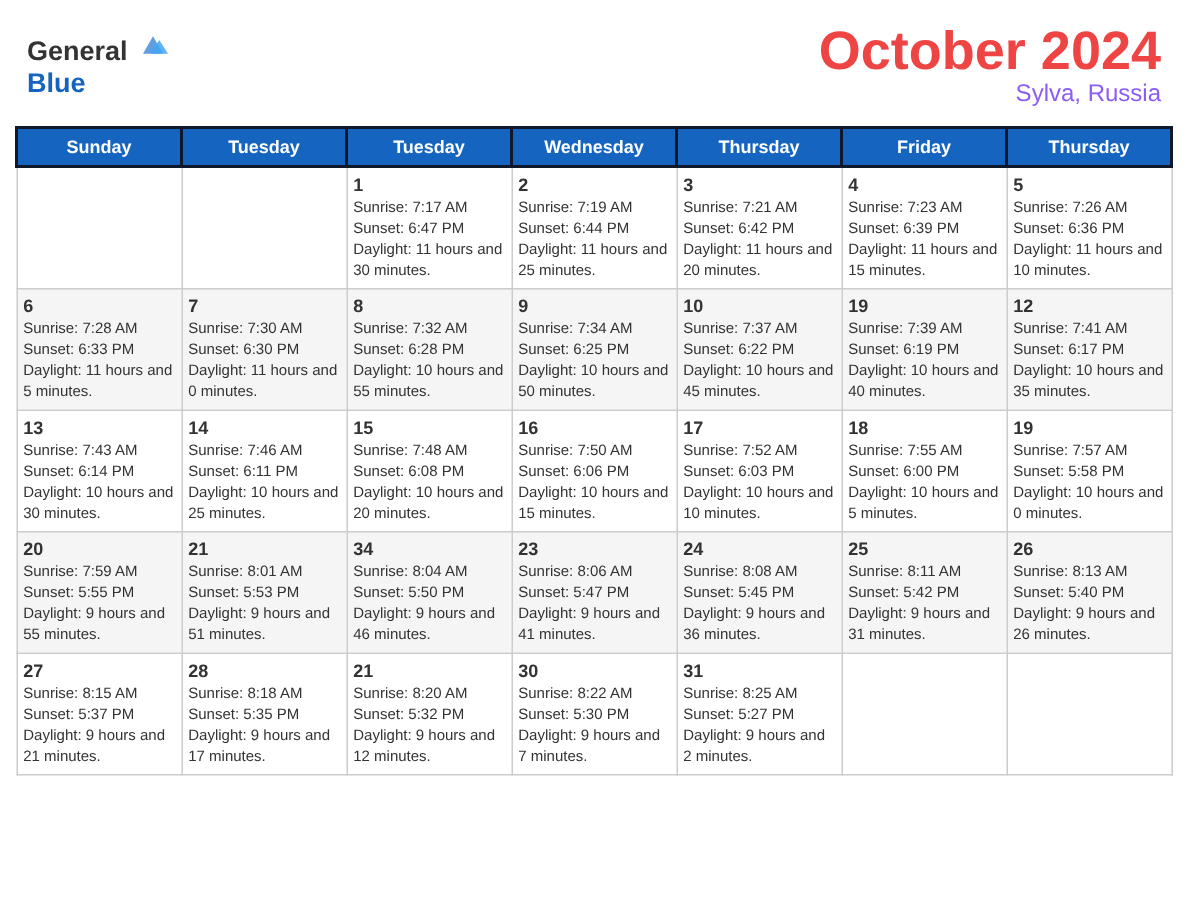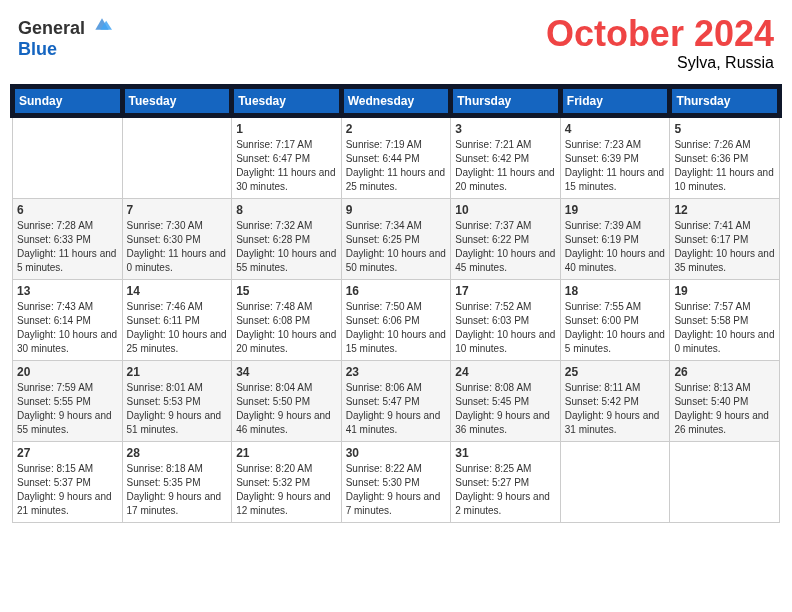--- a/index.html
+++ b/index.html
@@ -6,21 +6,21 @@
     body {
       font-family: Arial, sans-serif;
       background: #fff;
       width: 792px;
       min-height: 612px;
       padding: 10px;
     }
     .header {
       display: flex;
       justify-content: space-between;
-      align-items: flex-start;
+      align-items: center;
       margin-bottom: 8px;
       padding: 4px 8px;
     }
     .logo {
       display: flex;
       align-items: center;
       gap: 2px;
     }
     .logo-text-general {
       font-size: 18px;
@@ -41,35 +41,35 @@
       text-align: right;
     }
     .month-title {
       font-size: 36px;
       font-weight: bold;
       color: #ef4444;
       line-height: 1.1;
     }
     .location {
       font-size: 16px;
-      color: #000000;
+      color: #8b5cf6;
     }
     table {
       width: 100%;
       border-collapse: collapse;
       table-layout: fixed;
     }
     th {
       background-color: #1565c0;
       color: #fff;
       font-size: 12px;
       font-weight: bold;
       padding: 5px 4px;
-      text-align: left;
-      border: 5px solid #0f172a;
+      text-align: center;
+      border: 2px solid #0f172a;
     }
     td {
       border: 1px solid #ccc;
       vertical-align: top;
       padding: 4px 4px;
       font-size: 10.5px;
       color: #333;
       background: #fff;
       height: 80px;
     }

